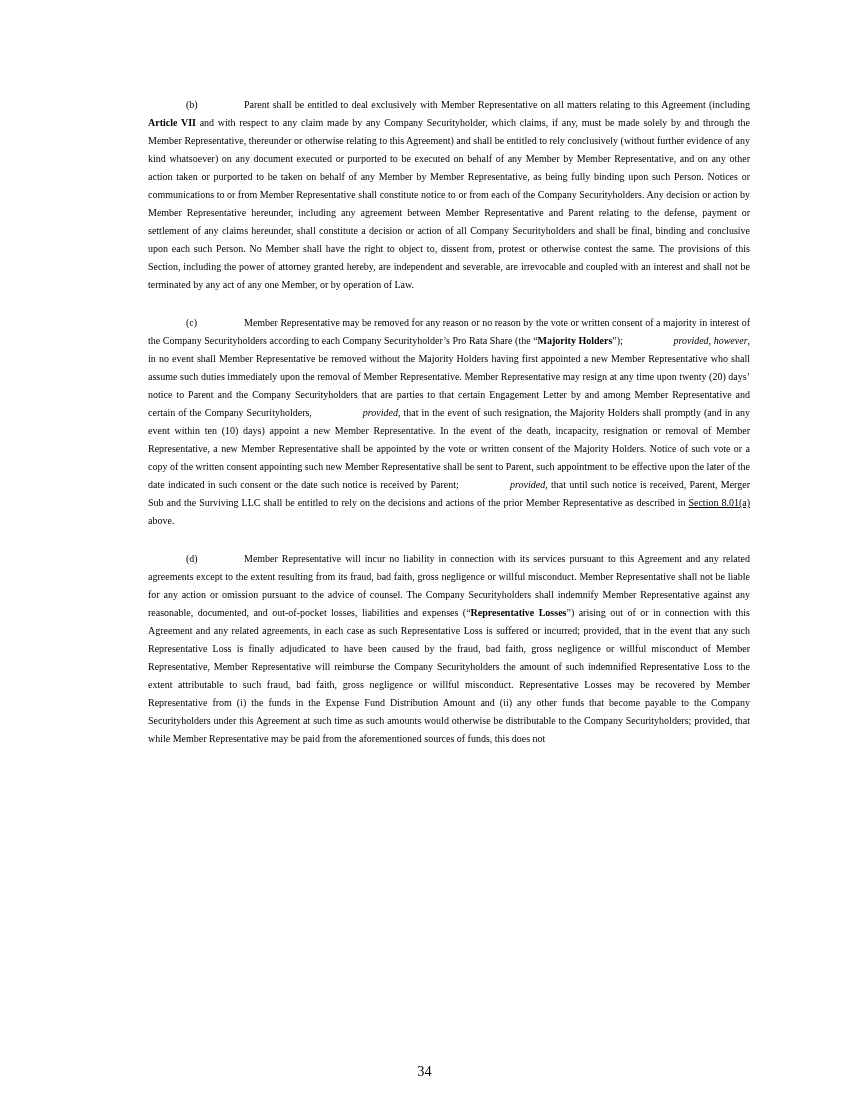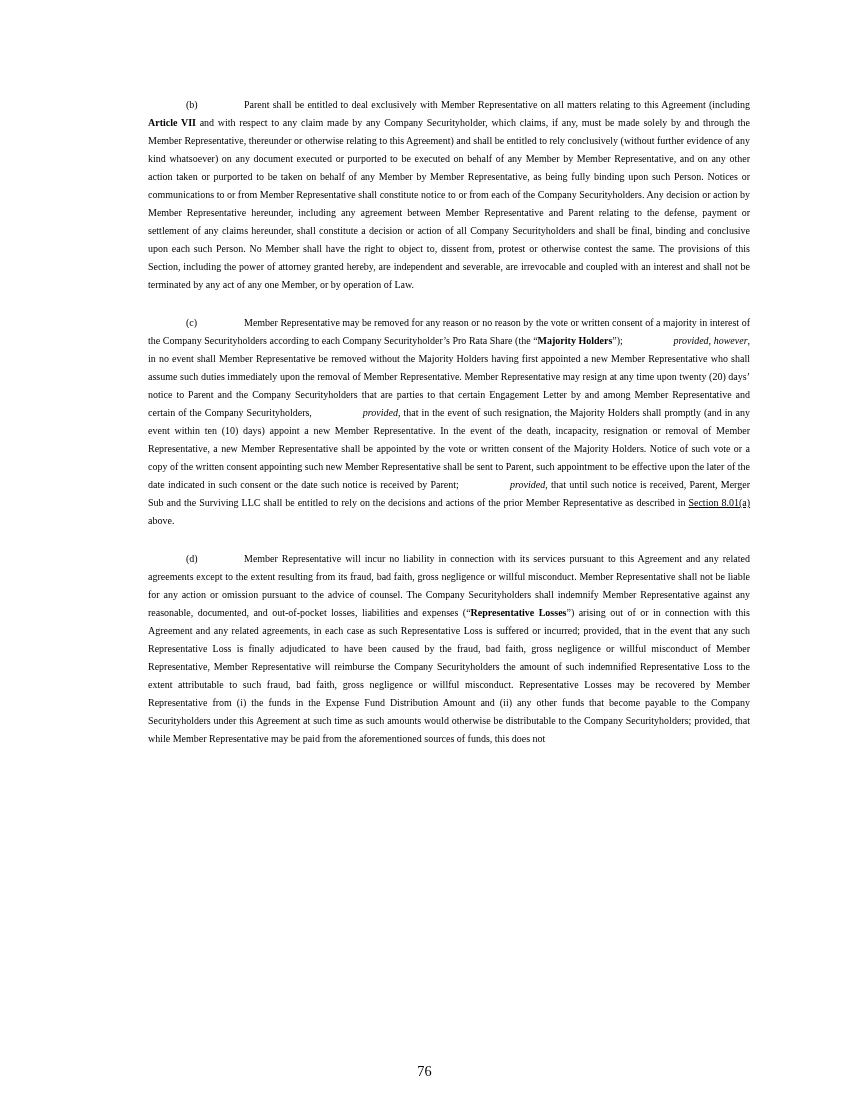--- a/index.html
+++ b/index.html
@@ -76,14 +76,14 @@
     <p class="para">
       <span class="indent"></span><span class="label">(b)</span><span class="runs"><span>Parent shall be entitled to deal exclusively with Member Representative on all matters relating to this Agreement (including </span><b>Article VII</b><span> and with respect to any claim made by any Company Securityholder, which claims, if any, must be made solely by and through the Member Representative, thereunder or otherwise relating to this Agreement) and shall be entitled to rely conclusively (without further evidence of any kind whatsoever) on any document executed or purported to be executed on behalf of any Member by Member Representative, and on any other action taken or purported to be taken on behalf of any Member by Member Representative, as being fully binding upon such Person. Notices or communications to or from Member Representative shall constitute notice to or from each of the Company Securityholders.  Any decision or action by Member Representative hereunder, including any agreement between Member Representative and Parent relating to the defense, payment or settlement of any claims hereunder, shall constitute a decision or action of all Company Securityholders and shall be final, binding and conclusive upon each such Person.  No Member shall have the right to object to, dissent from, protest or otherwise contest the same.  The provisions of this Section, including the power of attorney granted hereby, are independent and severable, are irrevocable and coupled with an interest and shall not be terminated by any act of any one Member, or by operation of Law.</span></span>
     </p>
     <p class="para">
       <span class="indent"></span><span class="label">(c)</span><span class="runs"><span>Member Representative may be removed for any reason or no reason by the vote or written consent of a majority in interest of the Company Securityholders according to each Company Securityholder’s Pro Rata Share (the “</span><b>Majority Holders</b><span>”); </span><i>provided, however</i><span>, in no event shall Member Representative be removed without the Majority Holders having first appointed a new Member Representative who shall assume such duties immediately upon the removal of Member Representative. Member Representative may resign at any time upon twenty (20) days’ notice to Parent and the Company Securityholders that are parties to that certain Engagement Letter by and among Member Representative and certain of the Company Securityholders, </span><i>provided,</i><span> that in the event of such resignation, the Majority Holders shall promptly (and in any event within ten (10) days) appoint a new Member Representative. In the event of the death, incapacity, resignation or removal of Member Representative, a new Member Representative shall be appointed by the vote or written consent of the Majority Holders.  Notice of such vote or a copy of the written consent appointing such new Member Representative shall be sent to Parent, such appointment to be effective upon the later of the date indicated in such consent or the date such notice is received by Parent; </span><i>provided,</i><span> that until such notice is received, Parent, Merger Sub and the Surviving LLC shall be entitled to rely on the decisions and actions of the prior Member Representative as described in </span><span class="uline">Section 8.01(a)</span><span> above.</span></span>
     </p>
     <p class="para">
       <span class="indent"></span><span class="label">(d)</span><span class="runs"><span>Member Representative will incur no liability in connection with its services pursuant to this Agreement and any related agreements except to the extent resulting from its fraud, bad faith, gross negligence or willful misconduct. Member Representative shall not be liable for any action or omission pursuant to the advice of counsel. The Company Securityholders shall indemnify Member Representative against any reasonable, documented, and out-of-pocket losses, liabilities and expenses (“</span><b>Representative Losses</b><span>”) arising out of or in connection with this Agreement and any related agreements, in each case as such Representative Loss is suffered or incurred; provided, that in the event that any such Representative Loss is finally adjudicated to have been caused by the fraud, bad faith, gross negligence or willful misconduct of Member Representative, Member Representative will reimburse the Company Securityholders the amount of such indemnified Representative Loss to the extent attributable to such fraud, bad faith, gross negligence or willful misconduct. Representative Losses may be recovered by Member Representative from (i) the funds in the Expense Fund Distribution Amount and (ii) any other funds that become payable to the Company Securityholders under this Agreement at such time as such amounts would otherwise be distributable to the Company Securityholders; provided, that while Member Representative may be paid from the aforementioned sources of funds, this does not</span></span>
     </p>
   </div>
-  <div class="page-number">76</div>
+  <div class="page-number">34</div>
 </div>
 
 </body></html>

